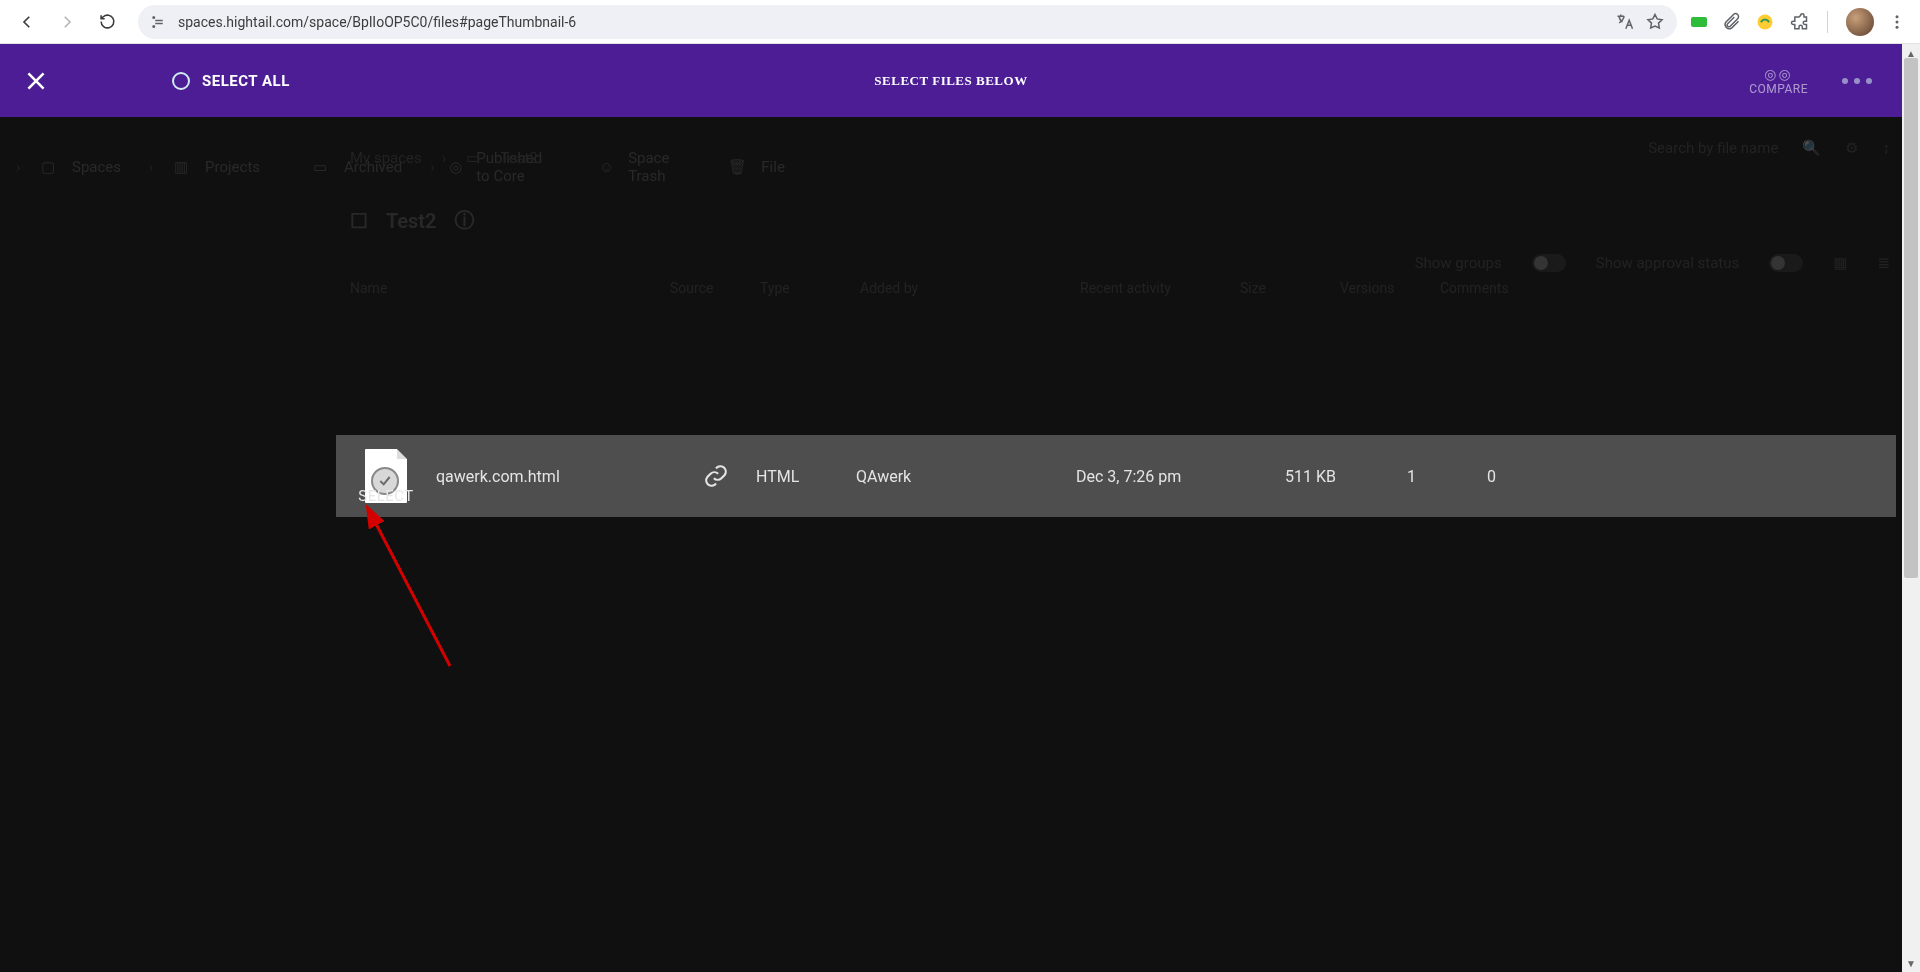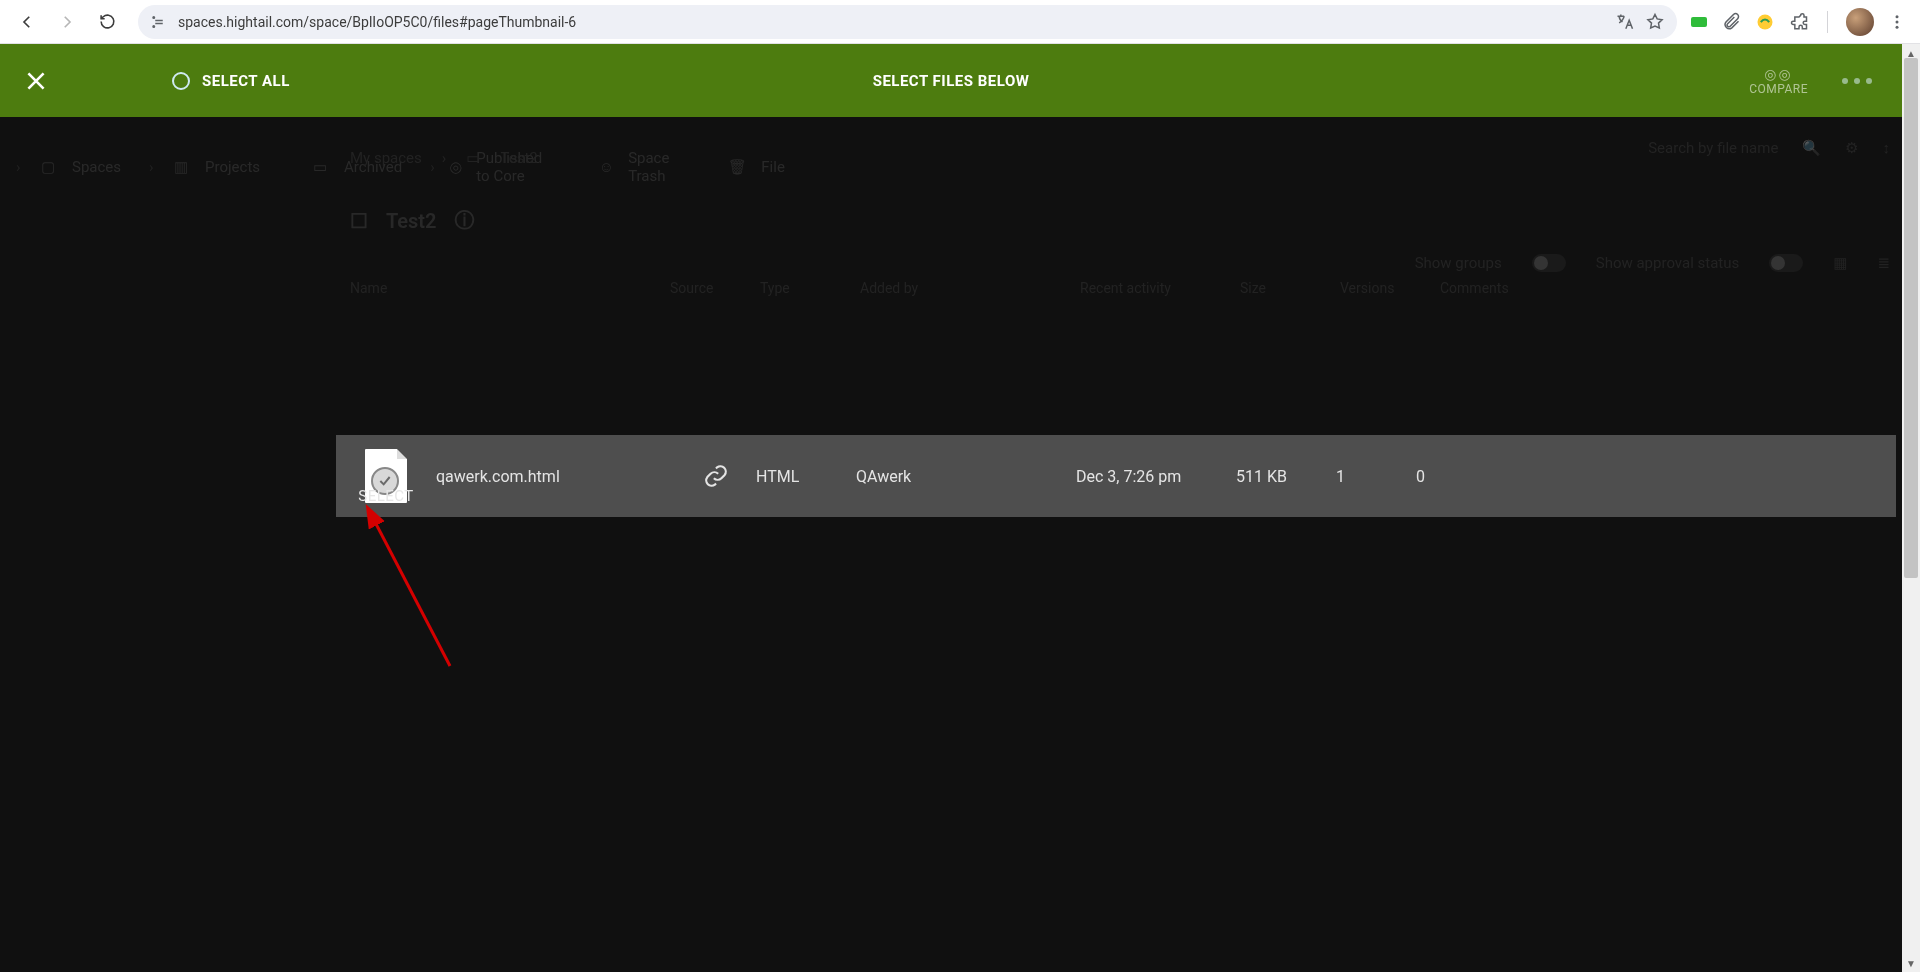--- a/index.html
+++ b/index.html
@@ -40,39 +40,39 @@
   .toggle { width:34px; height:18px; border-radius:9px; background:#444; position:relative;}
   .toggle::after{content:"";position:absolute;width:14px;height:14px;border-radius:50%;background:#888;top:2px;left:2px;}
   .search-row{ position:absolute; right:30px; top:95px; color:#5a5a5a; display:flex; gap:24px; align-items:center; font-size:15px;}
 
   .thead { margin-top:46px; display:grid; grid-template-columns: 320px 90px 100px 220px 160px 100px 100px 90px; color:#5a5a5a; font-size:14px;}
 
   
   .dim { position:absolute; inset:0; background: rgba(0,0,0,.62); }
 
   
-  .selbar { position:absolute; left:0; right:18px; top:0; height:73px; background:#4d7c0f; display:flex; align-items:center; color:#fff; }
+  .selbar { position:absolute; left:0; right:18px; top:0; height:73px; background:#4c1d95; display:flex; align-items:center; color:#fff; }
   .selbar .close { margin-left:20px; width:32px; height:32px; display:flex; align-items:center; justify-content:center;}
   .selbar .sel-all { margin-left:120px; display:flex; align-items:center; gap:12px; font-weight:700; letter-spacing:.5px; font-size:15px;}
   .selbar .ring { width:18px; height:18px; border:2px solid #cfeaf1; border-radius:50%; }
-  .selbar .center { position:absolute; left:50%; transform:translateX(-50%); font-weight:700; letter-spacing:.5px; font-size:15px;}
+  .selbar .center { position:absolute; left:50%; transform:translateX(-50%); font-weight:700; letter-spacing:.5px; font-size:13px;font-family:Liberation Serif, serif;}
   .selbar .right { position:absolute; right:30px; display:flex; align-items:center; gap:34px;}
   .selbar .compare { opacity:.55; text-align:center; font-size:12px; letter-spacing:.5px;}
   .selbar .compare .glyph { font-size:14px; letter-spacing:2px;}
   .selbar .dots { opacity:.55; display:flex; gap:6px;}
   .selbar .dots span{ width:6px;height:6px;border-radius:50%;background:#d7eef5;}
 
   
   .file-row { position:absolute; left:336px; right:24px; top:391px; height:82px; background:#4e4e4e; display:grid; grid-template-columns: 100px 240px 80px 100px 220px 160px 100px 80px 80px; align-items:center; color:#e4e4e4; font-size:16px;}
   .file-row .thumb { position:relative; display:flex; flex-direction:column; align-items:center; justify-content:center; }
   .file-row .thumb .sel-label{ position:absolute; bottom:-2px; font-size:15px; letter-spacing:.5px; color:#e6e6e6;}
   .file-row .file-icon { width:42px; height:54px; background:#fff; position:relative; border-radius:1px;}
   .file-row .file-icon::before{content:"";position:absolute;right:0;top:0;border-top:10px solid #4e4e4e;border-left:10px solid #ddd;}
   .file-row .file-icon .check{position:absolute;left:6px;top:18px;width:28px;height:28px;border-radius:50%;border:2px solid #888;background:#d8d8d8;display:flex;align-items:center;justify-content:center;}
-  .file-row .num { text-align:left;}
+  .file-row .num { text-align:right;}
   .file-row .link-ic { display:flex; justify-content:center;}
 
   
   .arrow { position:absolute; pointer-events:none; }
 
   
   .vscroll { position:absolute; right:0; top:0; width:18px; height:100%; background:#f0f0f0;}
   .vscroll .thumb { position:absolute; right:2px; top:14px; width:14px; height:520px; background:#c3c3c3; border-radius:2px;}
   .vscroll .arrow-btn { position:absolute; left:0; width:18px; height:18px; display:flex; align-items:center; justify-content:center; color:#666; font-size:10px;}
   .vscroll .arrow-btn.up{ top:0;} .vscroll .arrow-btn.down{ bottom:0;}

